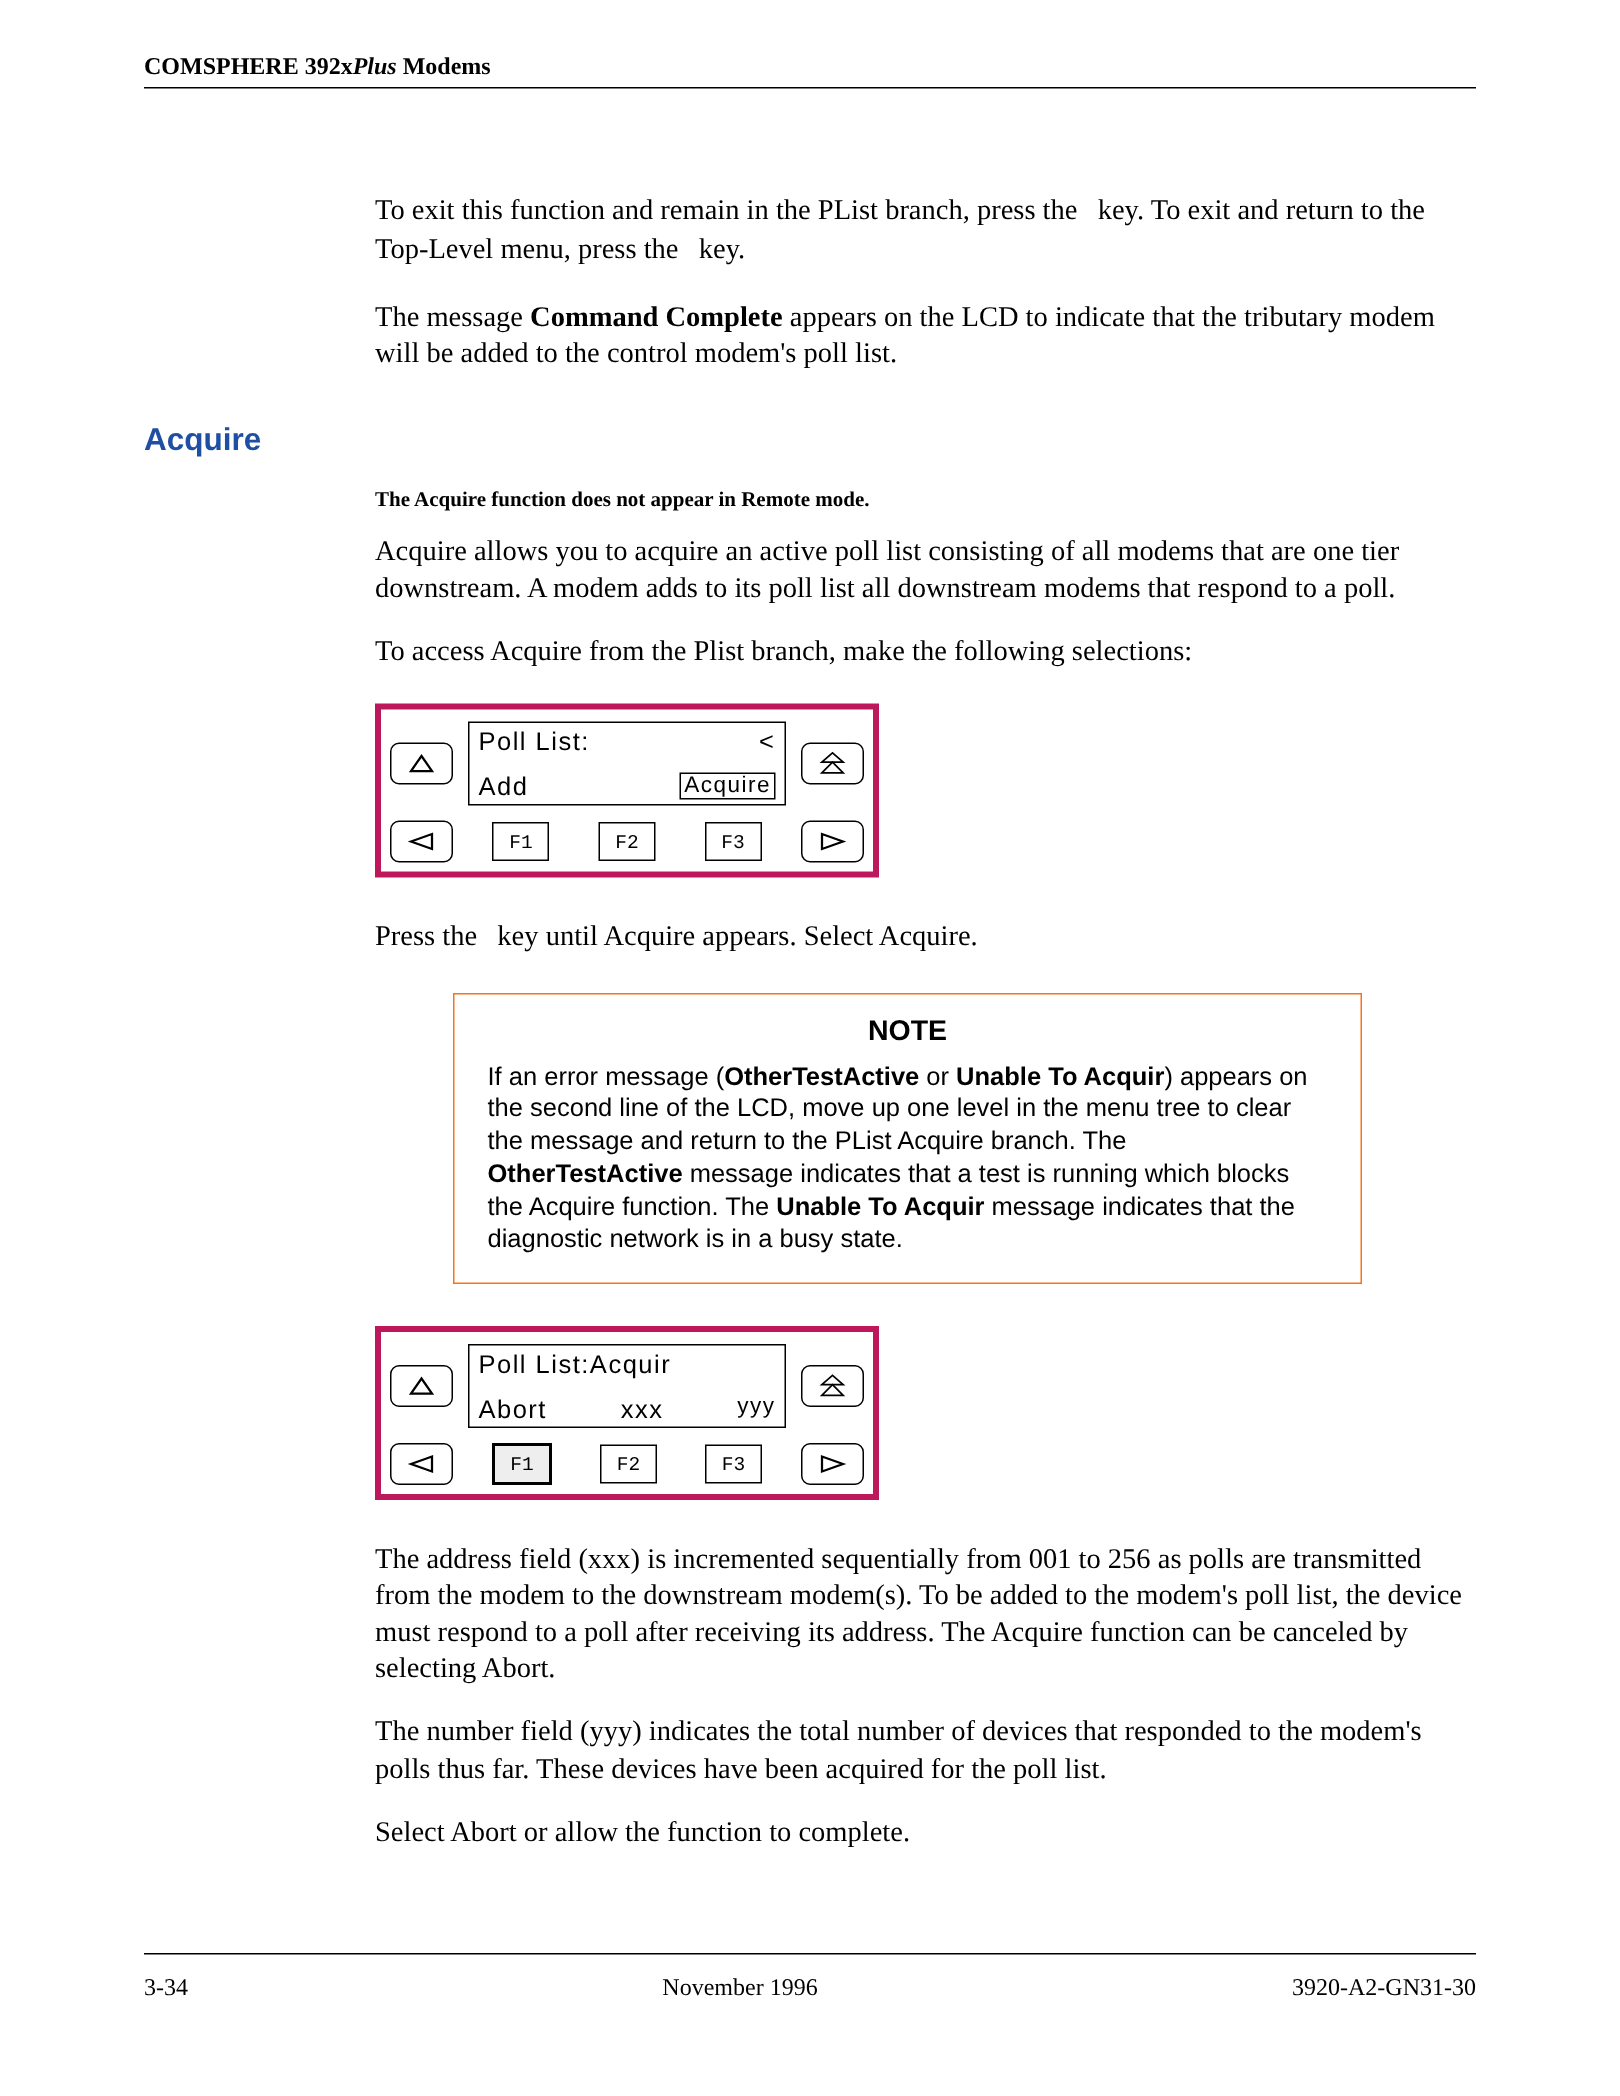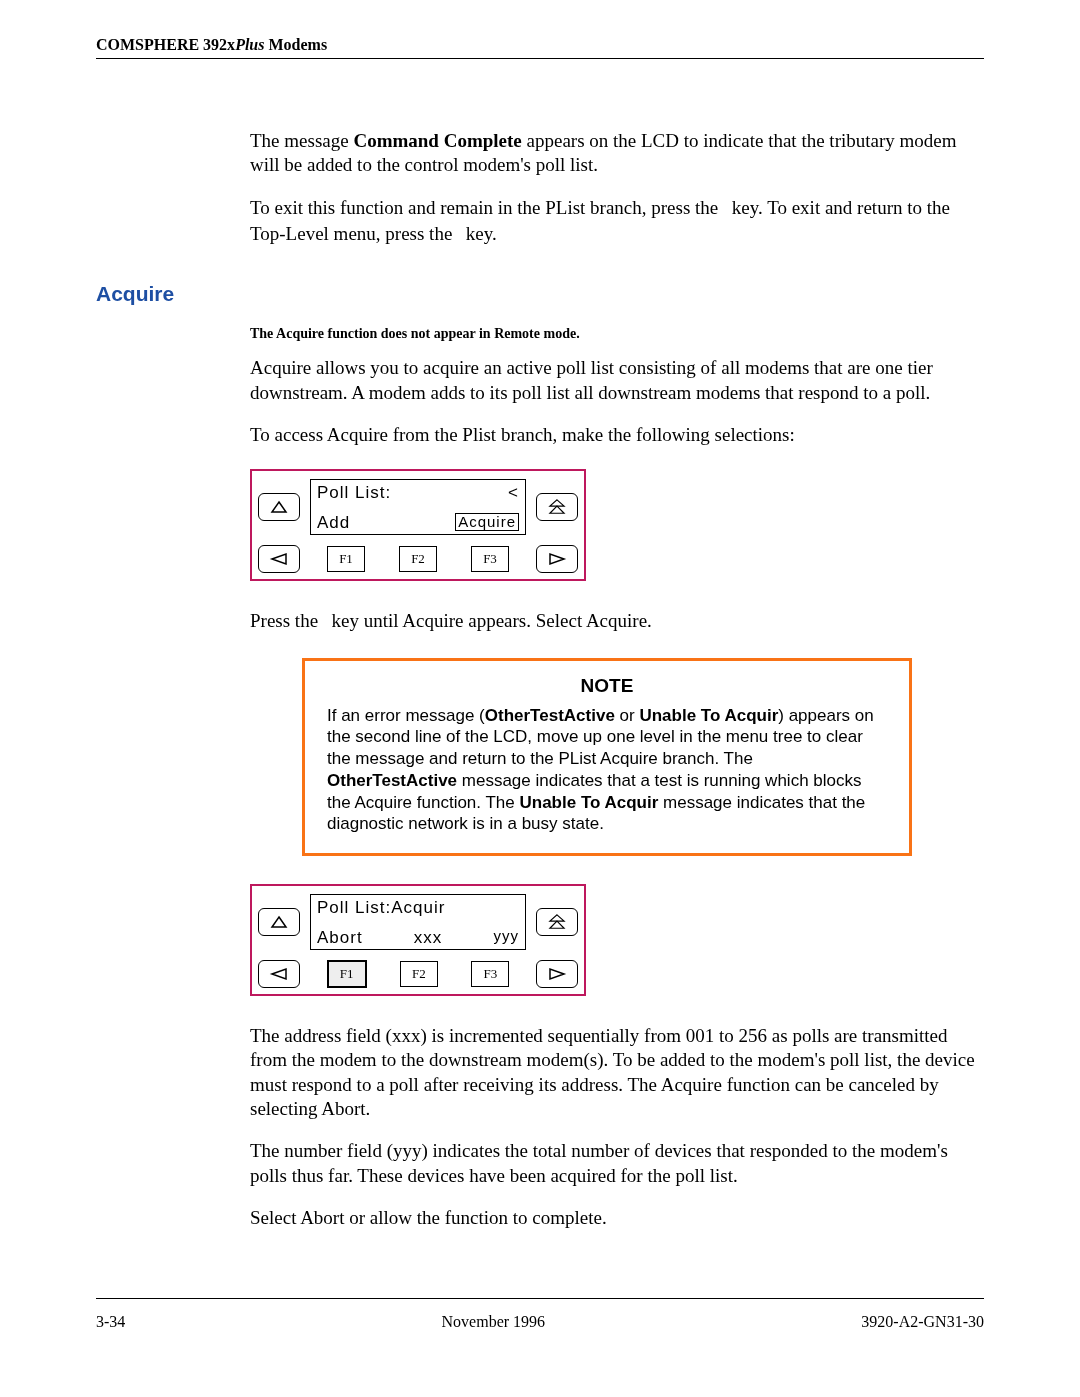--- a/index.html
+++ b/index.html
@@ -54,21 +54,21 @@
     display: inline-block;
     vertical-align: -2px;
     margin: 0 2px;
   }
   
   .lcd-figure {
     margin: 22px 0 28px 154px;
     width: 336px;
   }
   .lcd-outer {
-    border: 2px solid #be185d;
+    border: 4px solid #be185d;
     background: #fff;
     padding: 8px 6px 6px 6px;
     display: flex;
     flex-direction: column;
     gap: 10px;
   }
   .lcd-row {
     display: flex;
     align-items: stretch;
     gap: 10px;
@@ -105,30 +105,30 @@
   .fn-row {
     flex:1 1 auto;
     display:flex;
     justify-content: space-around;
     align-items:center;
   }
   .fn-key {
     border:1px solid #000;
     width:36px; height:24px;
     display:flex; align-items:center; justify-content:center;
-    font-family: Liberation Serif, serif;
+    font-family: Liberation Mono, monospace;
     font-size:13px;
   }
   .fn-key.selected {
     background:#eee;
     border:2px solid #000;
   }
   
   .note-box {
-    border:3px solid #f97316;
+    border:1px solid #f97316;
     margin: 22px 0 28px 206px;
     width: 560px;
     padding: 14px 22px 18px 22px;
   }
   .note-title {
     text-align:center;
     font-family: Arial, Helvetica, sans-serif;
     font-weight:bold;
     font-size:19px;
     margin-bottom:8px;
@@ -158,39 +158,39 @@
 <body>
 
 <div class="page">
 
   <div class="running-head">
     <span>COMSPHERE 392x</span><span class="italic">Plus</span><span> Modems</span>
   </div>
   <hr class="head-rule">
 
   <div class="body-text">
-    <p>
-      <span>The message </span><span class="bold">Command Complete</span><span> appears on the LCD to indicate that the tributary modem will be added to the control modem's poll list.</span>
-    </p>
     <p>
       <span>To exit this function and remain in the PList branch, press the </span>
       <span class="key-icon">
         <svg viewBox="0 0 20 16">
             <polygon points="10,2 18,14 2,14" fill="none" stroke="#000" stroke-width="1.5"></polygon>
           </svg>
       </span>
       <span> key. To exit and return to the Top-Level menu, press the </span>
       <span class="key-icon">
         <svg viewBox="0 0 20 18">
           <polygon points="10,1 18,8 2,8" fill="none" stroke="#000" stroke-width="1.3"></polygon>
           <polygon points="10,8 18,16 2,16" fill="none" stroke="#000" stroke-width="1.3"></polygon>
         </svg>
       </span>
       <span> key.</span>
     </p>
+    <p>
+      <span>The message </span><span class="bold">Command Complete</span><span> appears on the LCD to indicate that the tributary modem will be added to the control modem's poll list.</span>
+    </p>
   </div>
 
   <div class="section-heading">Acquire</div>
   <div class="sub-statement">The Acquire function does not appear in Remote mode.</div>
   <div class="body-text">
     <p>Acquire allows you to acquire an active poll list consisting of all modems that are one tier downstream. A modem adds to its poll list all downstream modems that respond to a poll.</p>
     <p>To access Acquire from the Plist branch, make the following selections:</p>
   </div>
 
   <div class="lcd-figure">

